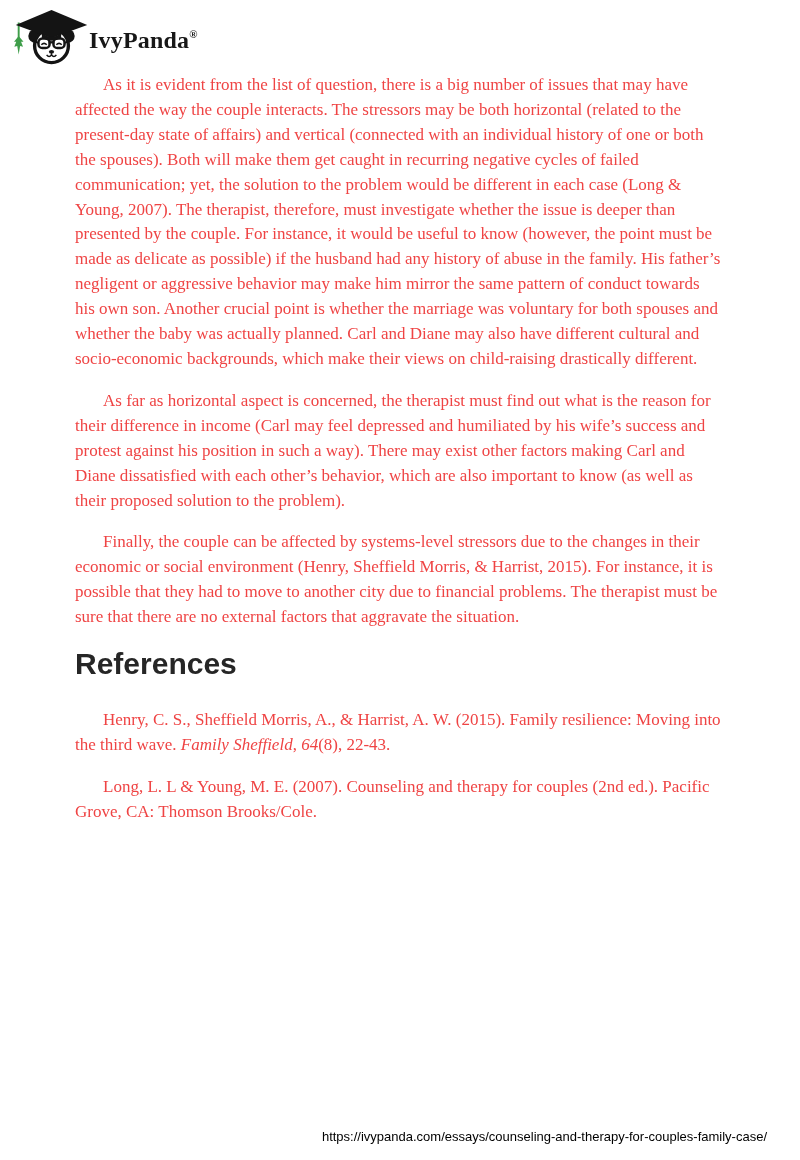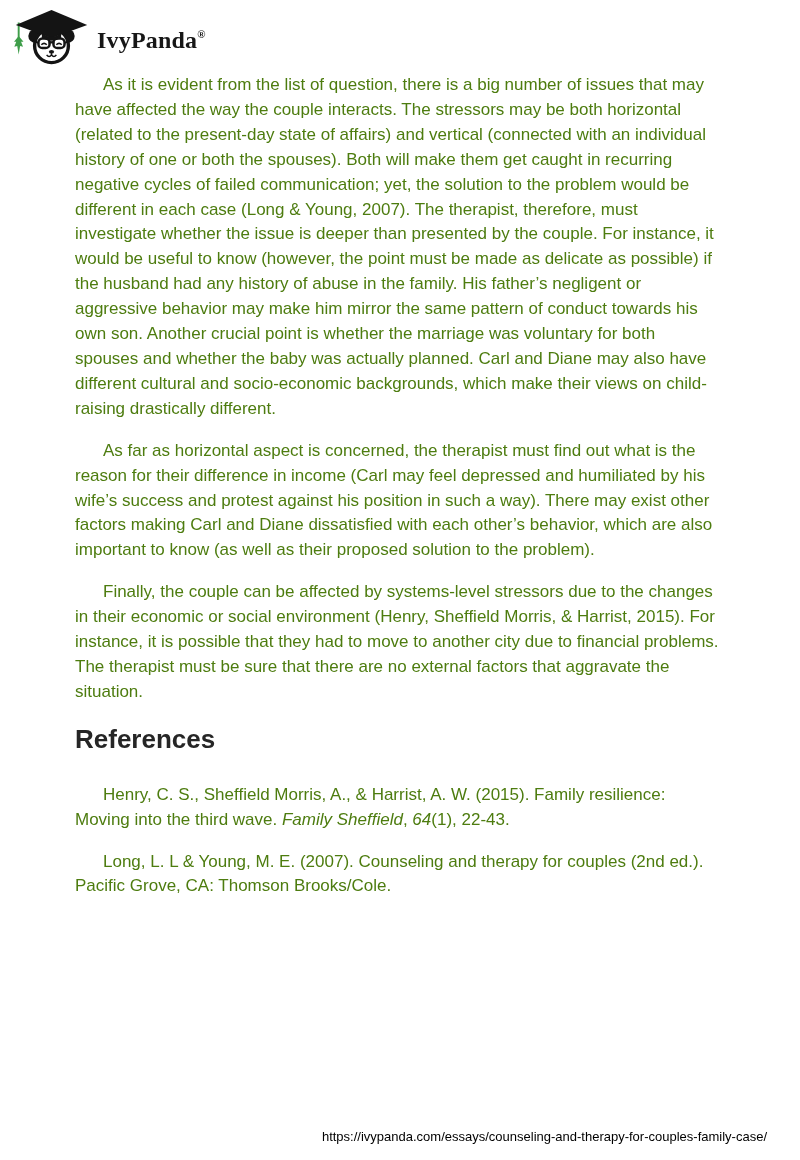--- a/index.html
+++ b/index.html
@@ -12,49 +12,50 @@
     overflow: hidden;
   }
   
   .header {
     display: flex;
     justify-content: space-between;
     align-items: flex-start;
     padding: 6px 33px 0 14px;
     height: 58px;
   }
-  .brand { display: flex; align-items: center; gap: 8px; }
+  .brand { display: flex; align-items: center; }
   .brand-name {
     font-family: "Liberation Serif", serif;
     font-weight: 700;
     font-size: 24px;
     color: #171717;
     letter-spacing: 0.2px;
     line-height: 56px;
   }
   .brand-name sup { font-size: 11px; font-weight: 700; vertical-align: 10px; }
   .doc-title {
     font-size: 13.5px;
     color: #8c8c8c;
     margin-top: 10px;
   }
   
   .content { padding: 9px 77px 0 75px; }
   p.body-para {
     margin: 0 0 17px 0;
     font-size: 17px;
     line-height: 24.9px;
-    color: #4d7c0f;
+    color: #ef4444;
     text-indent: 28px;
     text-align: left;
+    font-family: Liberation Serif, serif;
   }
   p.reference em { font-style: italic; }
   h1.refs-heading {
     margin: 0 0 27px 0;
-    font-size: 26px;
+    font-size: 30px;
     line-height: 34px;
     font-weight: 700;
     color: #262626;
     font-family: "Liberation Sans", sans-serif;
   }
   
   .footer-url {
     position: absolute;
     top: 1129px;
     right: 33px;
@@ -102,20 +103,20 @@
   </header>
 
   <main class="content">
     <p class="body-para">As it is evident from the list of question, there is a big number of issues that may have affected the way the couple interacts. The stressors may be both horizontal (related to the present-day state of affairs) and vertical (connected with an individual history of one or both the spouses). Both will make them get caught in recurring negative cycles of failed communication; yet, the solution to the problem would be different in each case (Long &amp; Young, 2007). The therapist, therefore, must investigate whether the issue is deeper than presented by the couple. For instance, it would be useful to know (however, the point must be made as delicate as possible) if the husband had any history of abuse in the family. His father’s negligent or aggressive behavior may make him mirror the same pattern of conduct towards his own son. Another crucial point is whether the marriage was voluntary for both spouses and whether the baby was actually planned. Carl and Diane may also have different cultural and socio-economic backgrounds, which make their views on child-raising drastically different.</p>
     <p class="body-para">As far as horizontal aspect is concerned, the therapist must find out what is the reason for their difference in income (Carl may feel depressed and humiliated by his wife’s success and protest against his position in such a way). There may exist other factors making Carl and Diane dissatisfied with each other’s behavior, which are also important to know (as well as their proposed solution to the problem).</p>
     <p class="body-para">Finally, the couple can be affected by systems-level stressors due to the changes in their economic or social environment (Henry, Sheffield Morris, &amp; Harrist, 2015). For instance, it is possible that they had to move to another city due to financial problems. The therapist must be sure that there are no external factors that aggravate the situation.</p>
 
     <h1 class="refs-heading">References</h1>
 
     <div id="refs">
-        <p class="body-para reference"><span>Henry, C. S., Sheffield Morris, A., &amp; Harrist, A. W. (2015). Family resilience: Moving into the third wave. </span><em>Family Sheffield</em><span>, </span><em>64</em><span>(1), 22-43.</span></p>
+        <p class="body-para reference"><span>Henry, C. S., Sheffield Morris, A., &amp; Harrist, A. W. (2015). Family resilience: Moving into the third wave. </span><em>Family Sheffield</em><span>, </span><em>64</em><span>(8), 22-43.</span></p>
         <p class="body-para reference"><span>Long, L. L &amp; Young, M. E. (2007). Counseling and therapy for couples (2nd ed.). Pacific Grove, CA: Thomson Brooks/Cole.</span></p>
       </div>
   </main>
 
   <div class="footer-url">https://ivypanda.com/essays/counseling-and-therapy-for-couples-family-case/</div>
 
 </div>
 
 </body></html>

